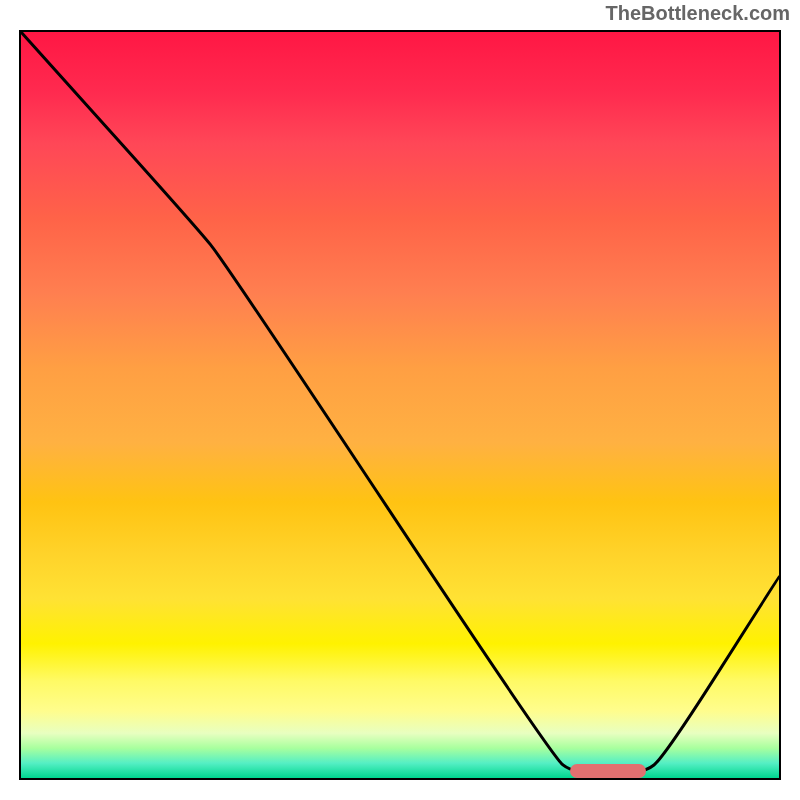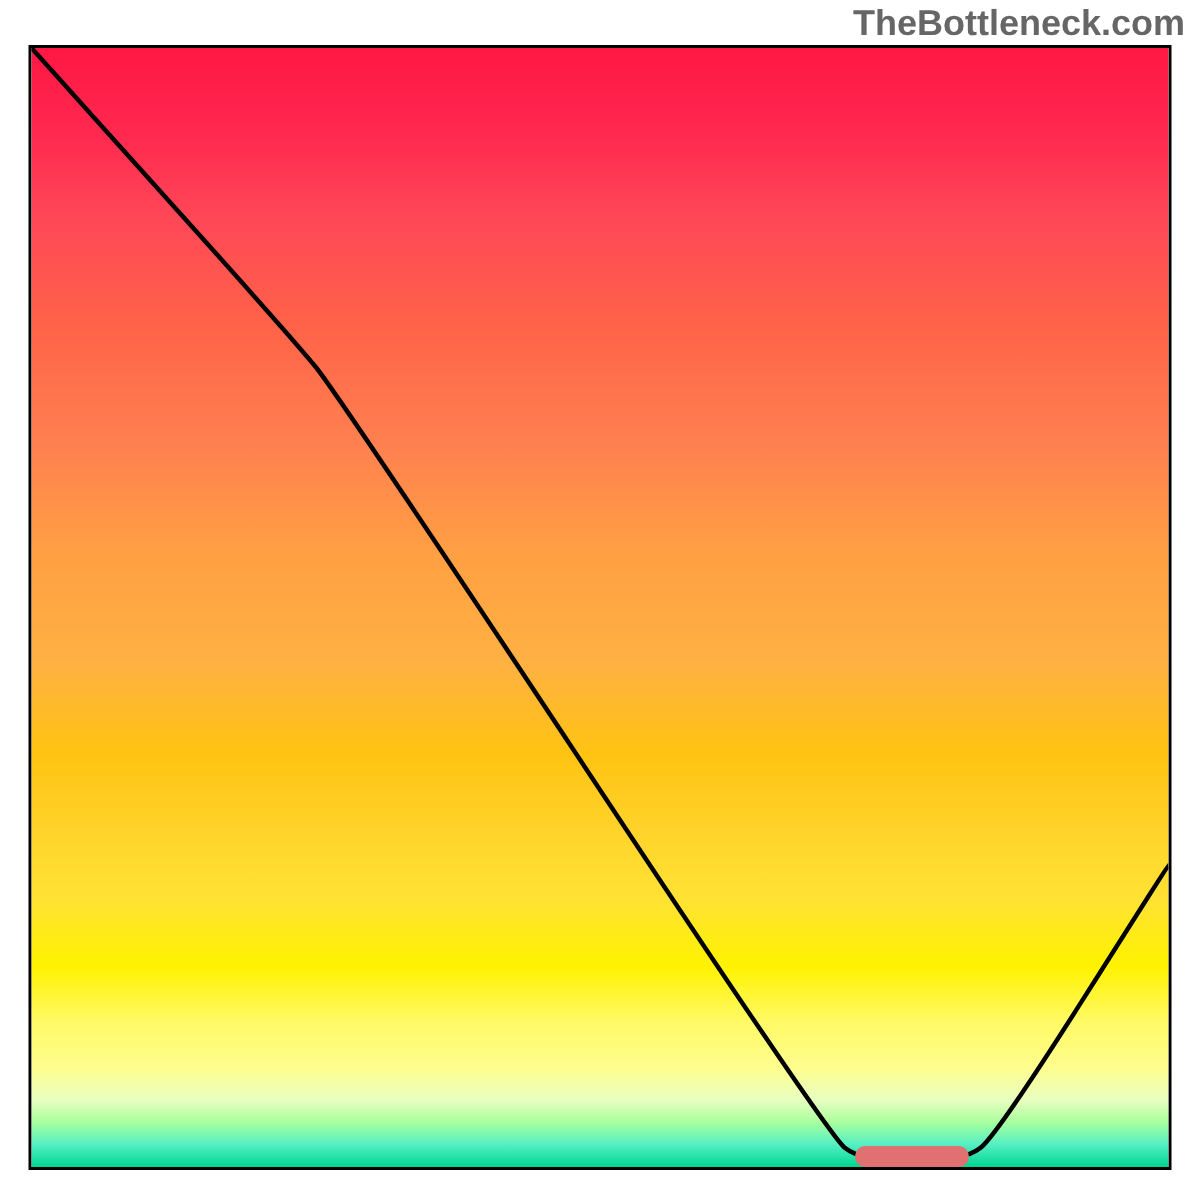--- a/index.html
+++ b/index.html
@@ -7,21 +7,21 @@
     width: 800px;
     height: 800px;
     background: #ffffff;
     font-family: Arial, sans-serif;
     position: relative;
   }
   .watermark {
     position: absolute;
     top: 2px;
     right: 10px;
-    font-size: 24px;
+    font-size: 20px;
     font-weight: bold;
     color: #666666;
     z-index: 10;
   }
   .chart-frame {
     position: absolute;
     left: 19px;
     top: 30px;
     width: 762px;
     height: 750px;

